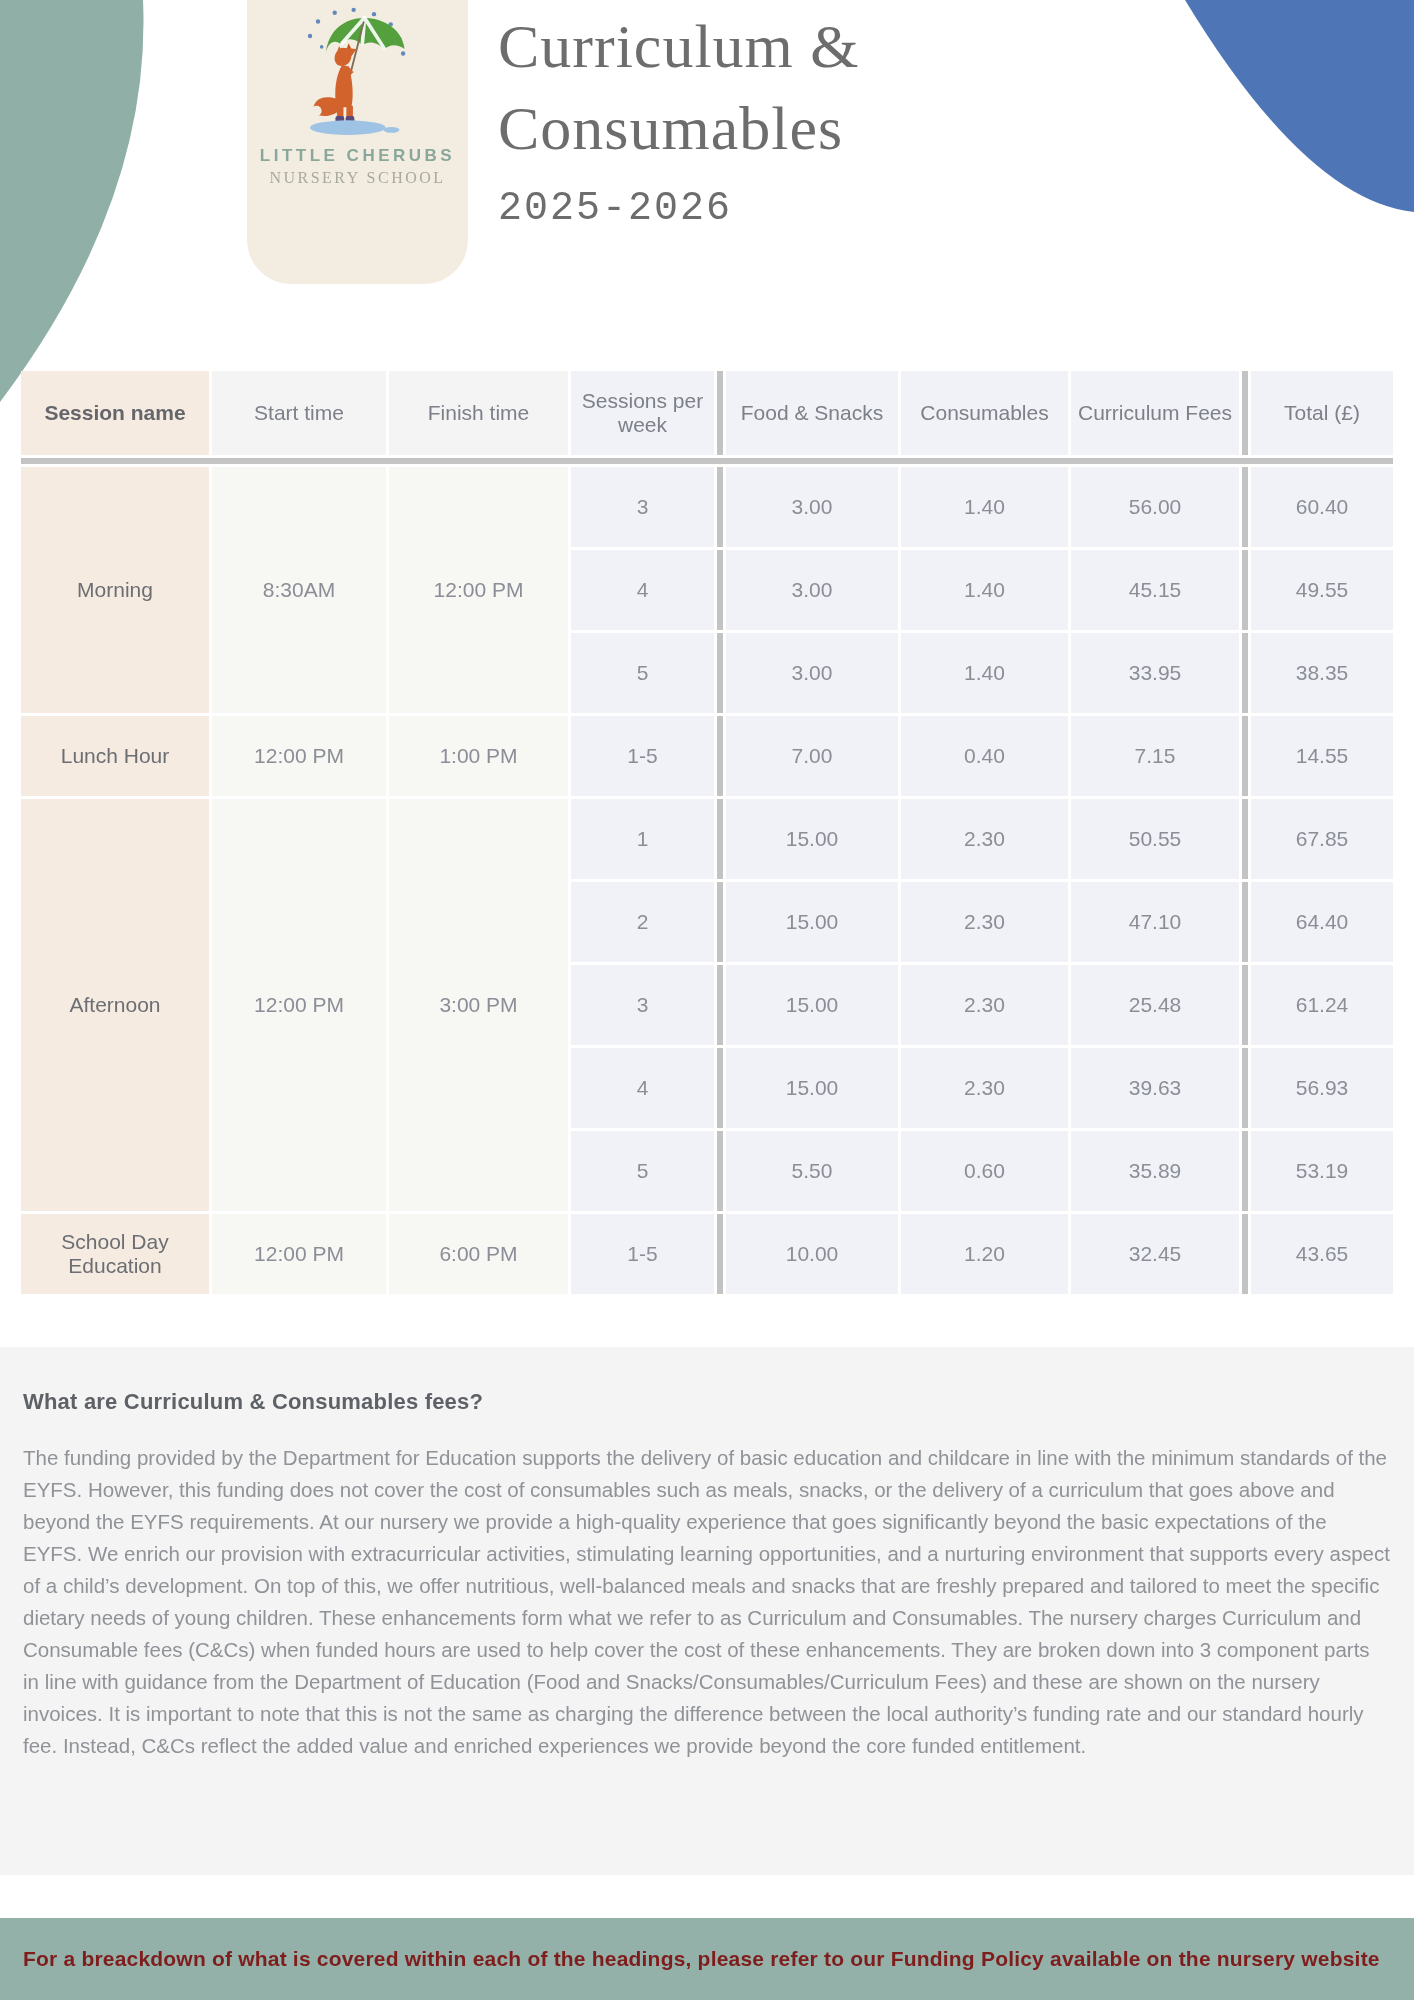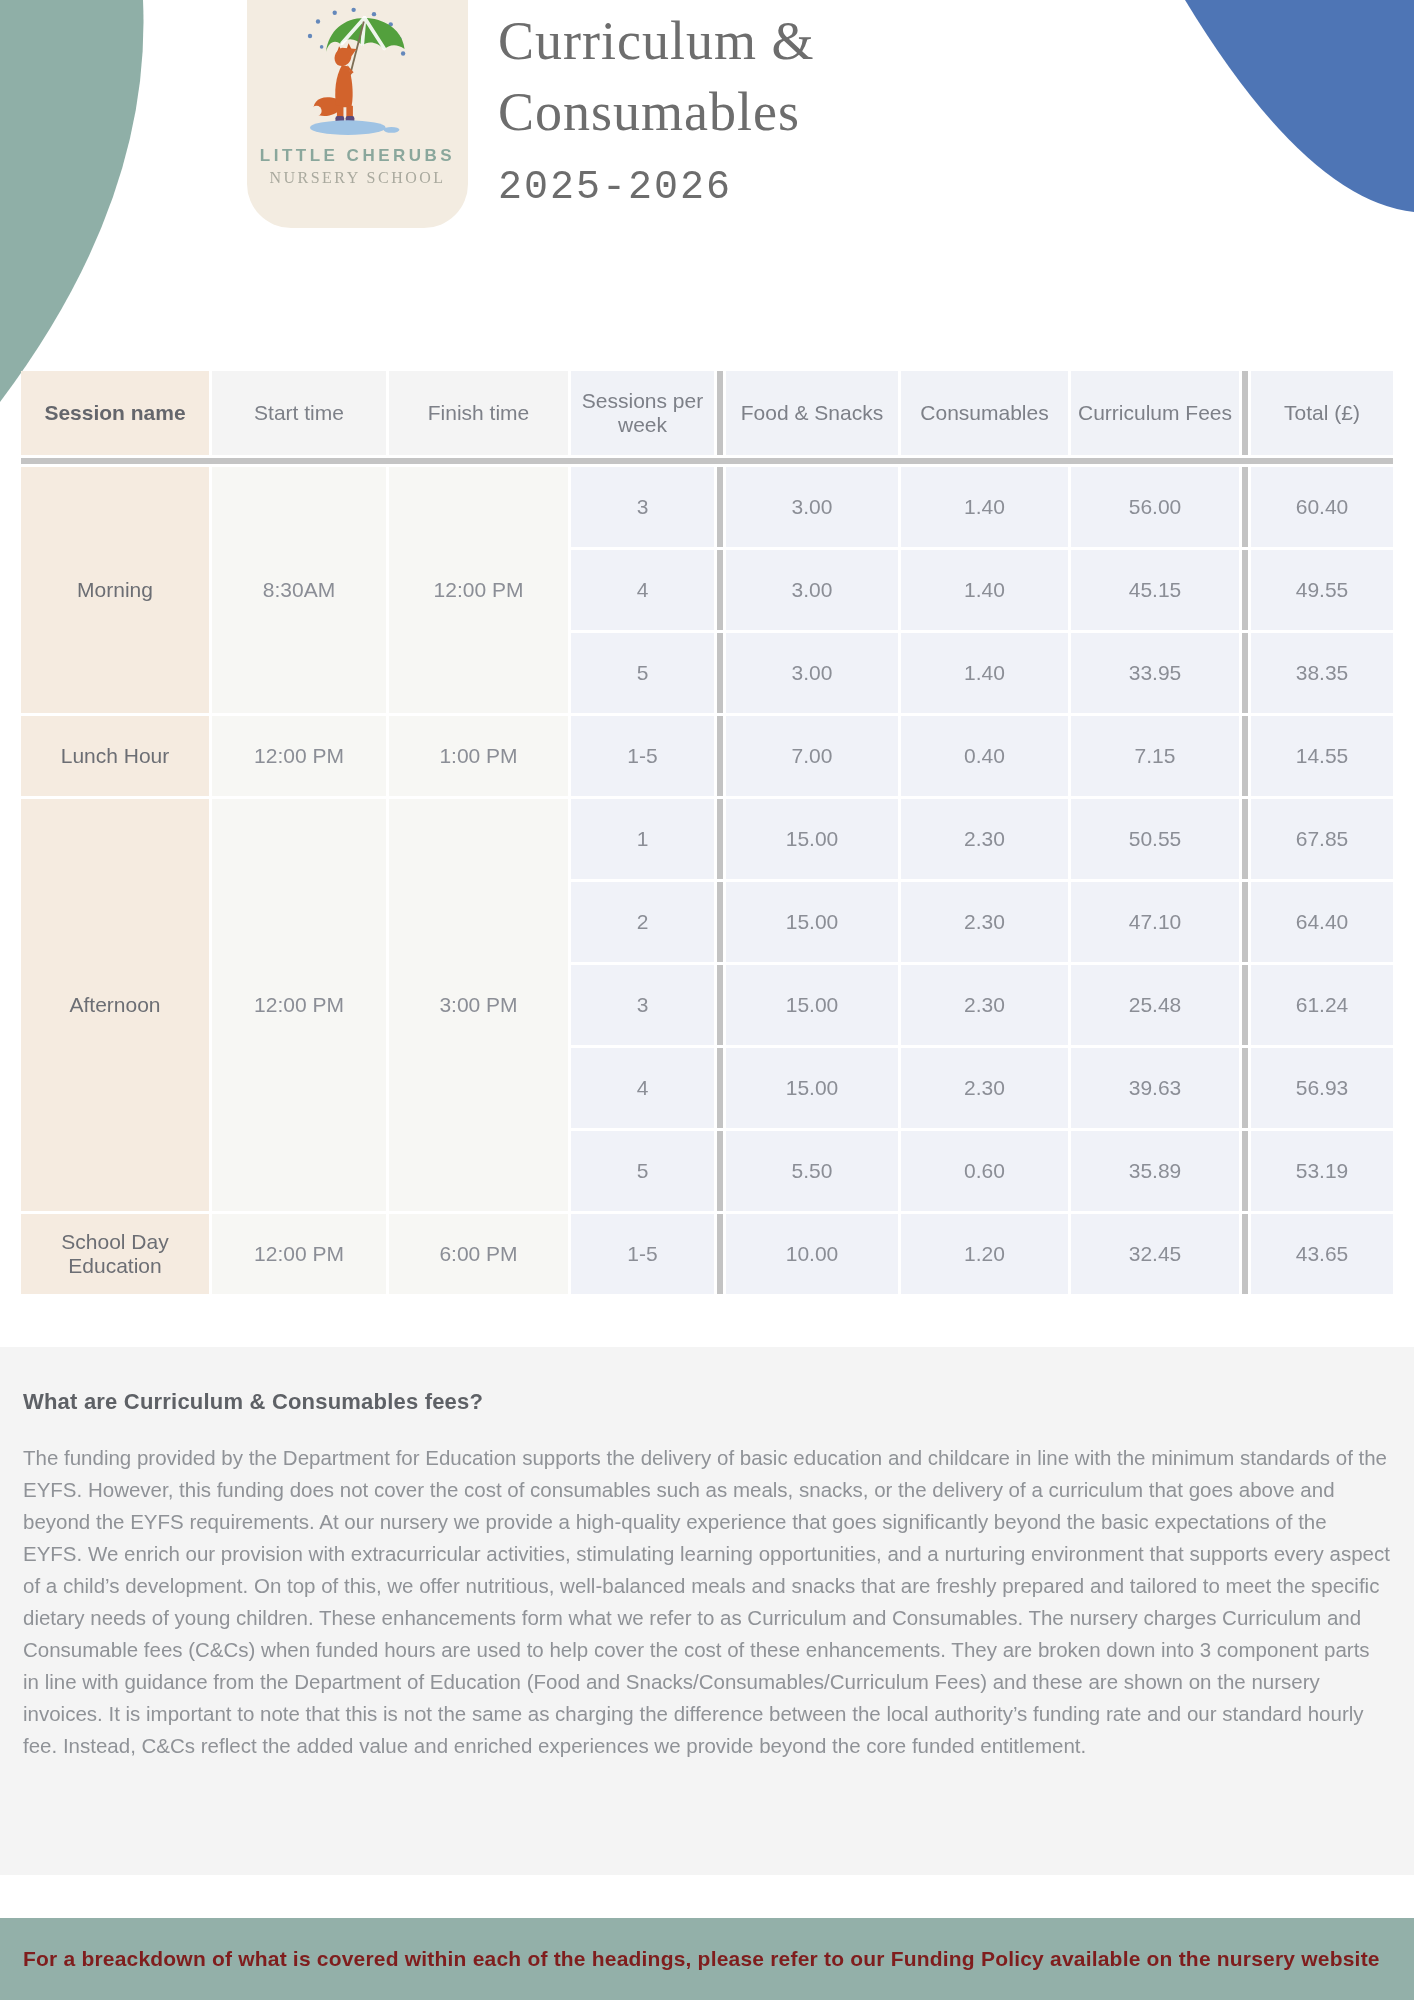--- a/index.html
+++ b/index.html
@@ -6,32 +6,32 @@
   .page{
     position:relative;width:1414px;height:2000px;margin:0 auto;
     background:#fff;overflow:hidden;
     font-family:"Liberation Sans", sans-serif;
   }
   
   .bg-decor{position:absolute;left:0;top:0;width:1414px;height:2000px;pointer-events:none;}
 
   
   .logo-card{
-    position:absolute;left:247px;top:0;width:221px;height:228px;
+    position:absolute;left:247px;top:0;width:221px;height:284px;
     background:var(--logo-card-bg);border-radius:0 0 44px 44px;text-align:center;
   }
   .logo-card svg{display:block;margin:6px auto 0;}
   .brand-name{font-size:17px;font-weight:bold;letter-spacing:3.5px;color:var(--brand-green);}
   .brand-sub{font-size:16px;letter-spacing:2.5px;color:#a9a99e;font-family:"Liberation Serif", serif;margin-top:3px;}
 
   
   .title-block{position:absolute;left:498px;top:6px;}
   .title-block h1{
     margin:0;font-family:"Liberation Serif", serif;font-weight:400;
-    font-size:54px;line-height:1.32;color:var(--title-gray);letter-spacing:1px;
+    font-size:62px;line-height:1.32;color:var(--title-gray);letter-spacing:1px;
   }
   .title-years{
     font-family:Liberation Mono, monospace;font-size:40px;color:var(--title-gray);
     margin-top:16px;letter-spacing:2px;
   }
 
   
   .fees-table{
     position:absolute;left:18px;top:368px;width:1378px;
     border-collapse:separate;border-spacing:3px;table-layout:fixed;

